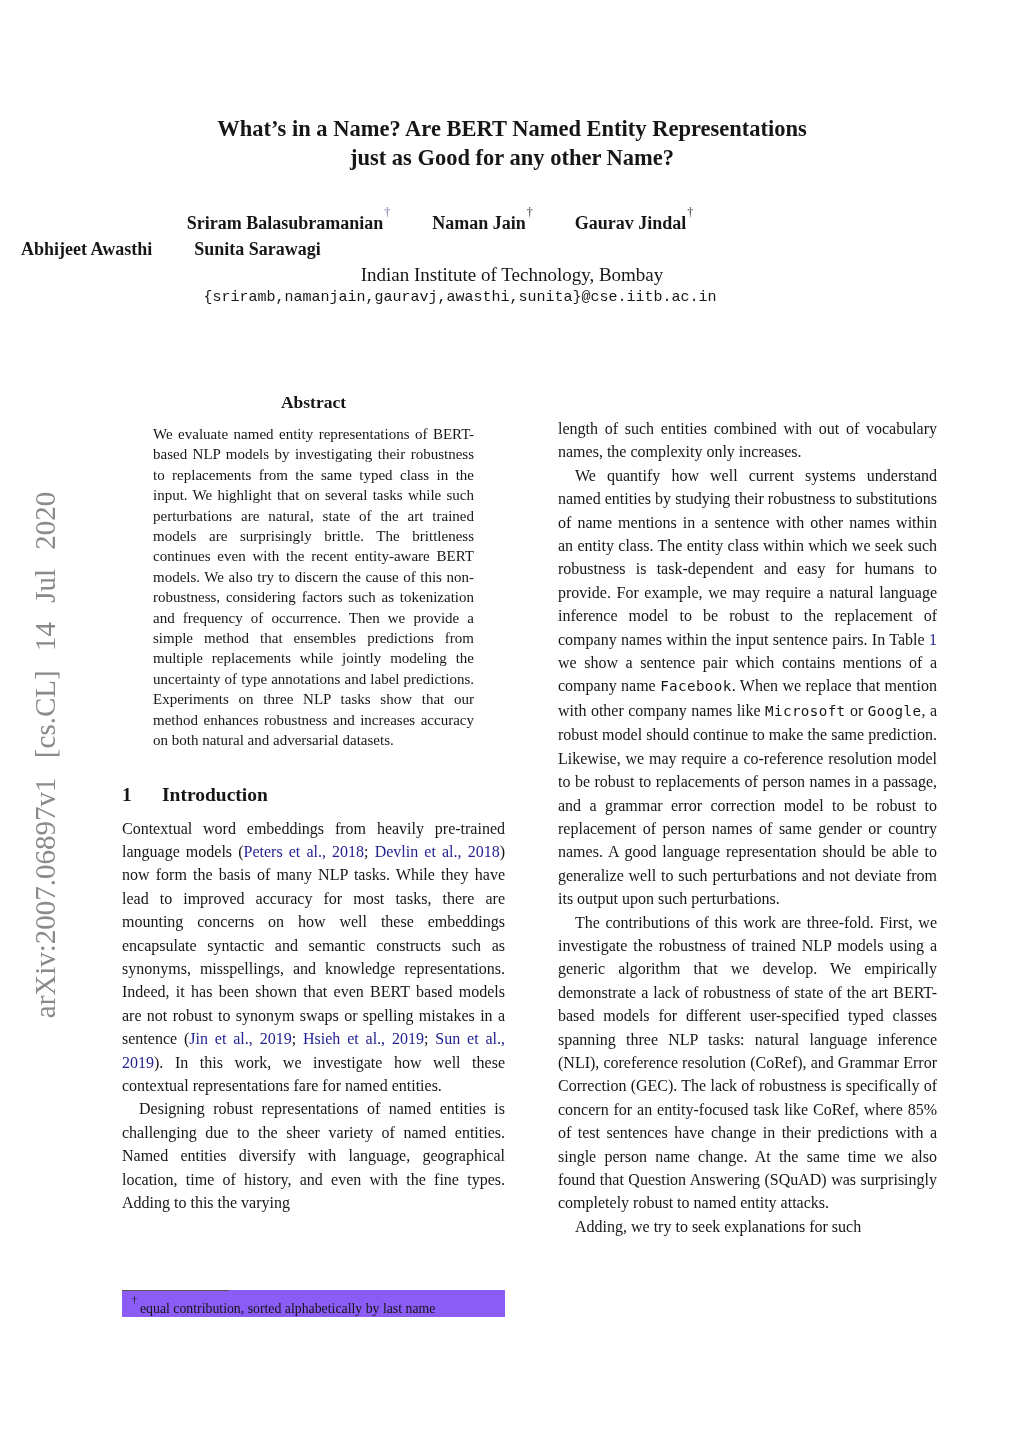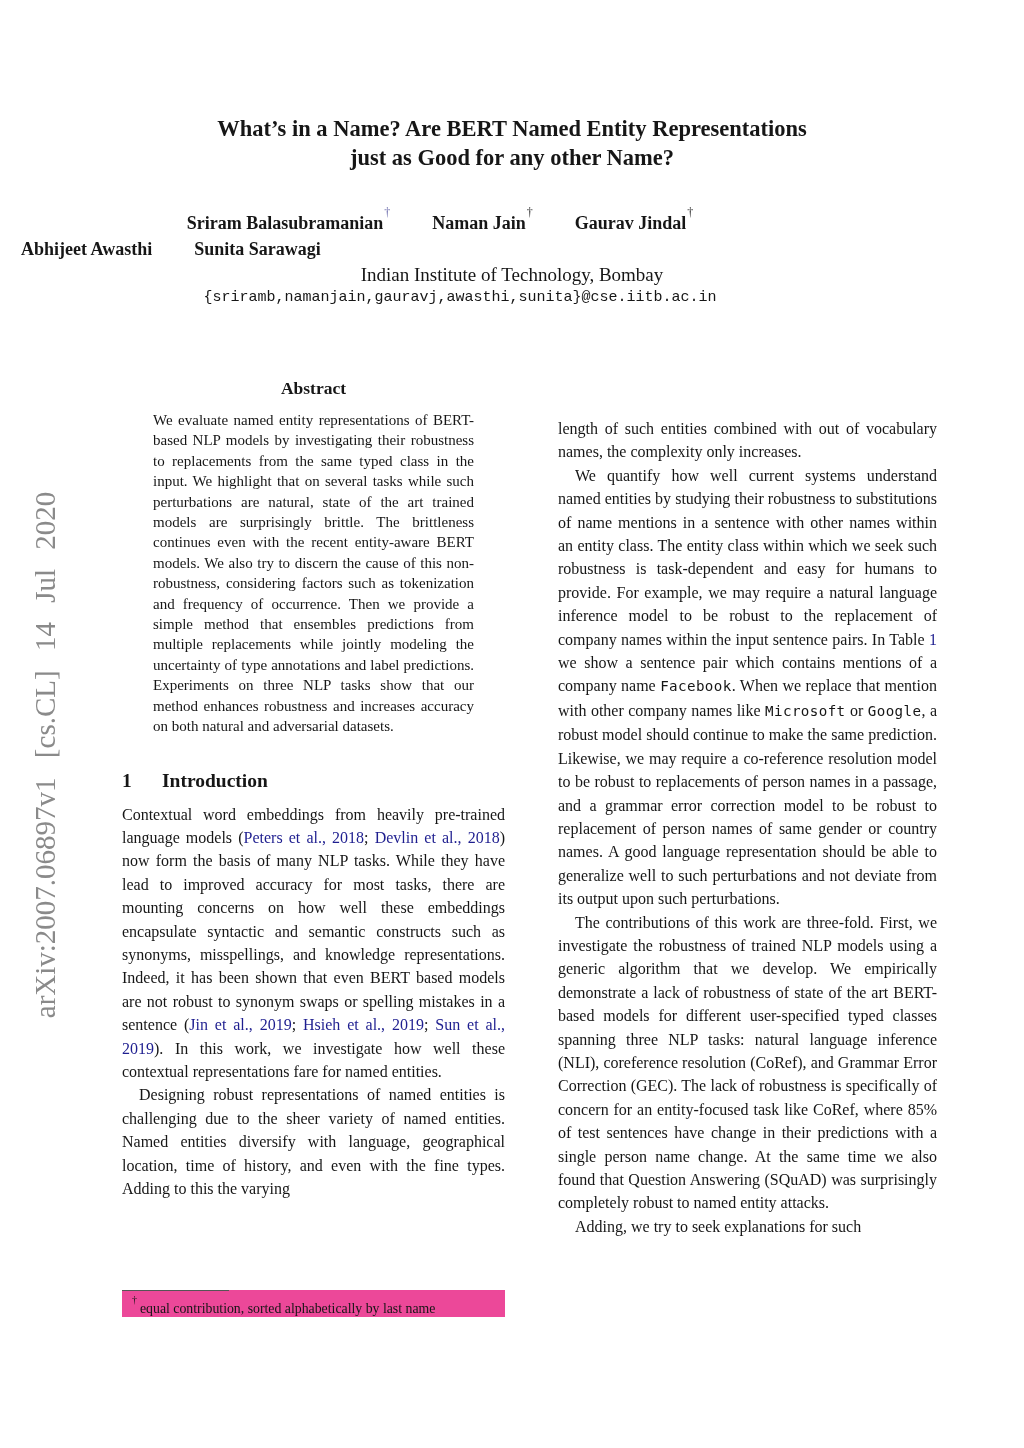--- a/index.html
+++ b/index.html
@@ -24,36 +24,36 @@
   .authors-row1 { position:absolute; top:211px; left:0; width:816px; text-align:center; font-size:18px; font-weight:bold;margin-left:32px; }
   .authors-row2 { position:absolute; top:239px; left:0; width:1024px; text-align:left; font-size:18px; font-weight:bold; }
   .author { display:inline-block; margin:0 21px; }
   .mark-sup { font-size:12px; position:relative; top:-6px; margin-left:1px; font-weight:normal; }
   .mark-blue { color:#6b6bac; }
   .mark-dark { color:#2f2f2f; }
   .affiliation { position:absolute; top:264px; left:0; width:1024px; text-align:center; font-size:19px; }
   .email { position:absolute; top:289px; left:0; width:920px; text-align:center; font-family:"Liberation Mono", monospace; font-size:15px; }
 
   
-  .col-left  { position:absolute; left:122px; top:377px; width:383px; height:915px; overflow:hidden; }
+  .col-left  { position:absolute; left:122px; top:391px; width:383px; height:915px; overflow:hidden; }
   .col-right { position:absolute; left:558px; top:377px; width:379px; height:946px; overflow:hidden;margin-top:40px; }
 
   .abstract-heading { text-align:center; font-size:17.5px; font-weight:bold; line-height:22px; }
   .abstract-body { width:321px; margin:11px auto 0 auto; font-size:15px; line-height:20.4px; text-align:justify; }
 
   .section-heading { margin:31px 0 10px 0; font-size:19.5px; font-weight:bold; line-height:25px; }
   .sec-num { display:inline-block; width:40px; }
 
   .bp { margin:0; font-size:16px; line-height:23.4px; text-align:justify; }
   .indent { text-indent:17px; }
 
   .cite { color:#1e1e8f; cursor:pointer; }
   .code { font-family:"DejaVu Sans Mono","Liberation Mono",monospace; font-size:14.2px; letter-spacing:0.4px; }
 
-  .footnote { position:absolute; left:122px; top:1290px; width:383px; background:#ec4899; }
+  .footnote { position:absolute; left:122px; top:1290px; width:383px; background:#8b5cf6; }
   .footnote-rule { width:107px; border-top:1.6px solid #555; margin:0 0 4px 0; height:0; }
   .footnote-text { font-size:13.8px; line-height:17px; text-indent:10px; }
   .footnote-text .fn-mark { font-size:10px; position:relative; top:-4px; margin-right:3px; }
 </style>
 </head>
 <body>
 
 <div class="page">
 
   <div class="watermark">arXiv:2007.06897v1  [cs.CL]  14 Jul 2020</div>

